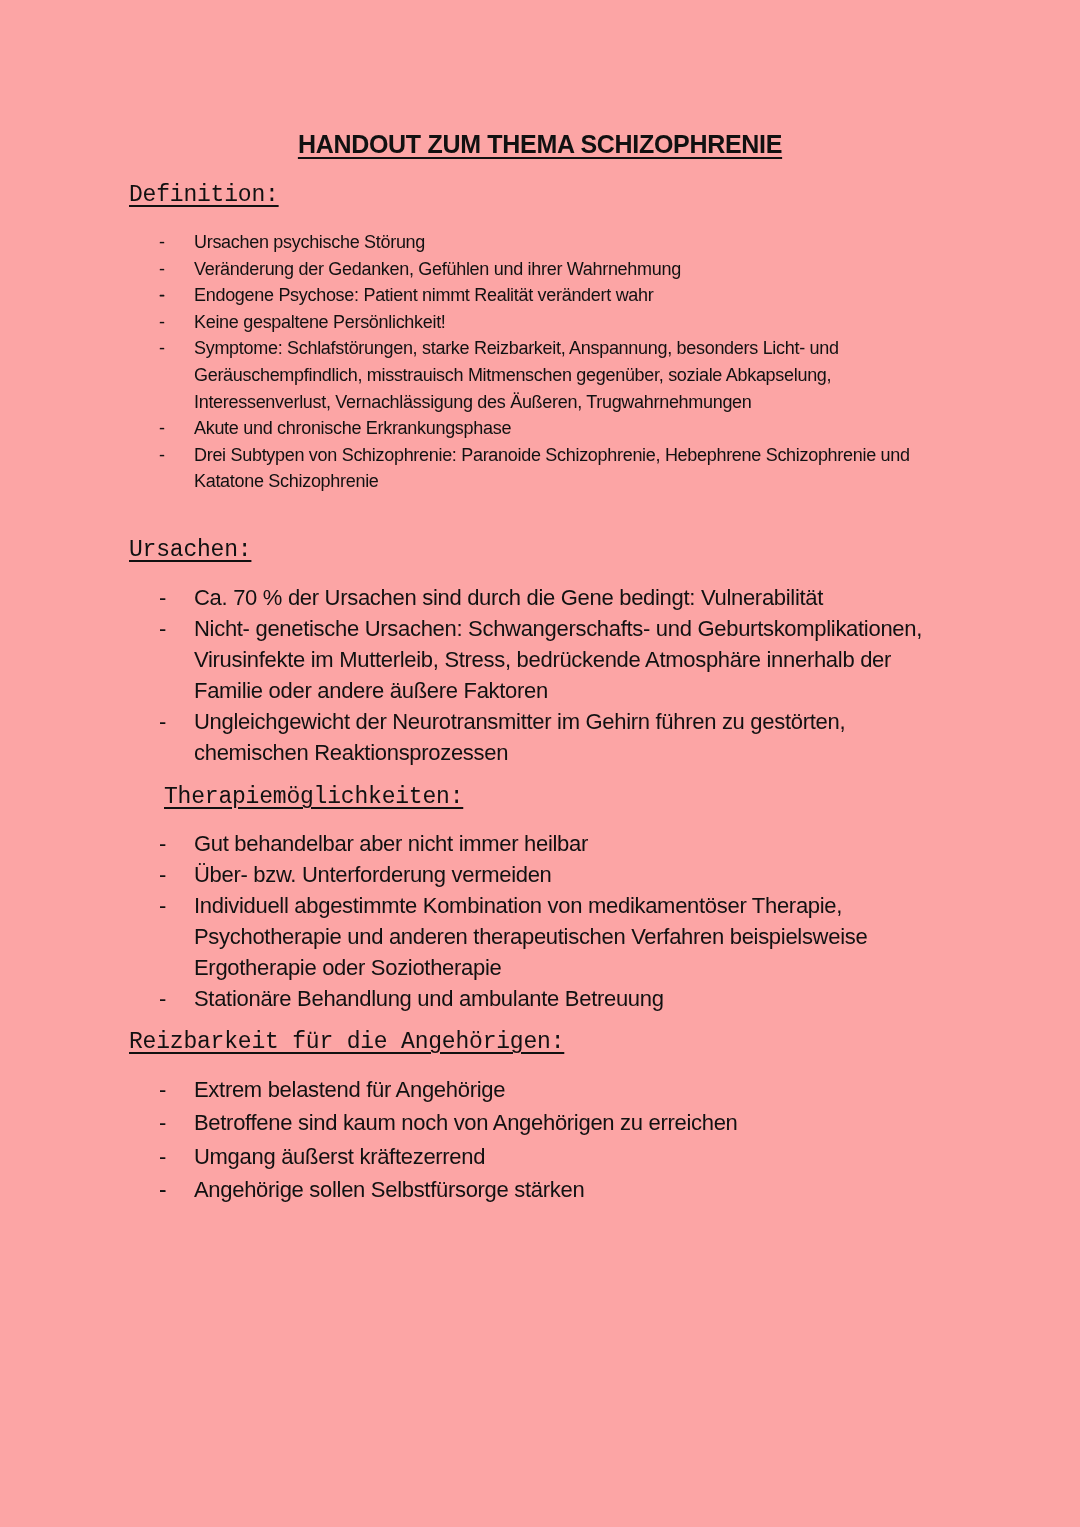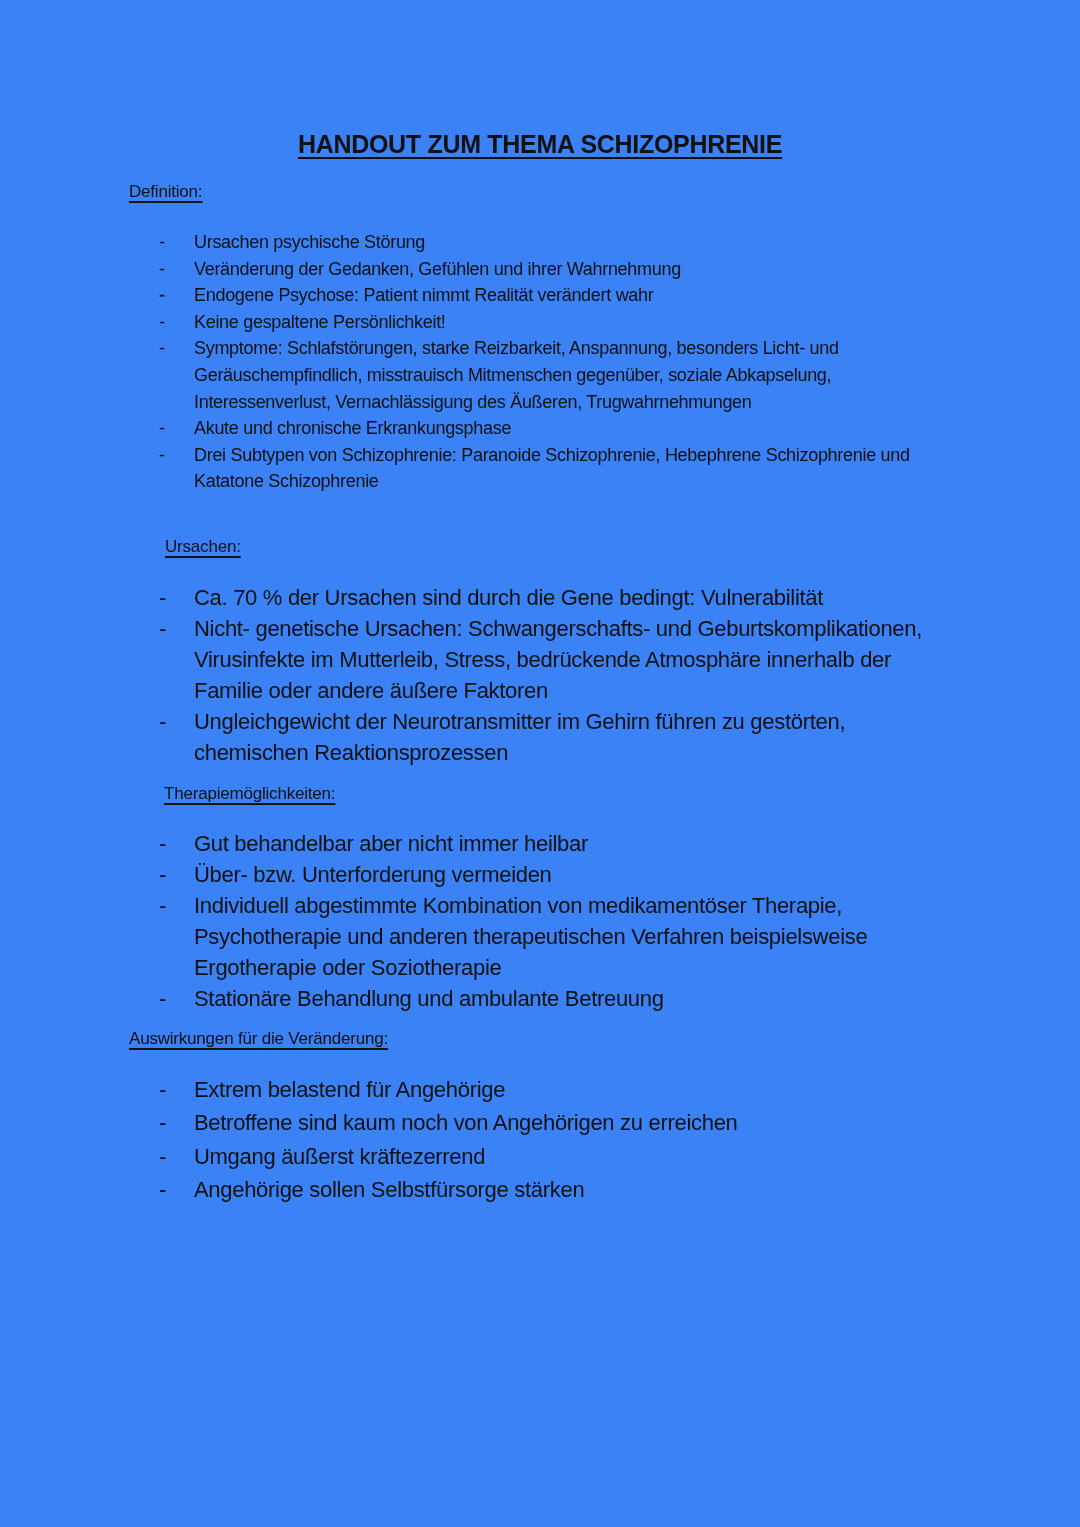--- a/index.html
+++ b/index.html
@@ -12,42 +12,43 @@
       height: 1527px;
       position: relative;
       overflow: hidden;
       font-family: "Liberation Sans", "DejaVu Sans", sans-serif;
       color: #111111;
     }
     .page {
       position: absolute;
       left: 0; top: 0;
       width: 1080px; height: 1527px;
-      background: #3b82f6;
+      background: #fca5a5;
     }
     .title {
       position: absolute;
       left: 0; top: 130px;
       width: 1080px;
       text-align: center;
       font-weight: bold;
       font-size: 25px;
       letter-spacing: -0.3px;
       text-decoration: underline;
       text-underline-offset: 4px;
       text-decoration-thickness: 2px;
     }
     .heading {
       position: absolute;
       left: 129px;
-      font-size: 17px;
+      font-size: 23px;
       text-decoration: underline;
       text-underline-offset: 4px;
       text-decoration-thickness: 1.5px;
       letter-spacing: -0.2px;
+      font-family: Liberation Mono, monospace;
     }
     .list {
       position: absolute;
       left: 129px;
       width: 830px;
       margin: 0;
       padding: 0;
       list-style: none;
     }
     .list li {
@@ -76,36 +77,36 @@
     <li><span class="dash">-</span><span>Ursachen psychische Störung</span></li>
     <li><span class="dash">-</span><span>Veränderung der Gedanken, Gefühlen und ihrer Wahrnehmung</span></li>
     <li><span class="dash">-</span></li>
     <li><span class="dash">-</span><span>Endogene Psychose: Patient nimmt Realität verändert wahr</span></li>
     <li><span class="dash">-</span><span>Keine gespaltene Persönlichkeit!</span></li>
     <li><span class="dash">-</span><span>Symptome: Schlafstörungen, starke Reizbarkeit, Anspannung, besonders Licht- und Geräuschempfindlich, misstrauisch Mitmenschen gegenüber, soziale Abkapselung, Interessenverlust, Vernachlässigung des Äußeren, Trugwahrnehmungen</span></li>
     <li><span class="dash">-</span><span>Akute und chronische Erkrankungsphase</span></li>
     <li><span class="dash">-</span><span>Drei Subtypen von Schizophrenie: Paranoide Schizophrenie, Hebephrene Schizophrenie und Katatone Schizophrenie</span></li>
   </ul>
 
-  <div class="heading" style="top:537px;margin-left:36px;">Ursachen:</div>
+  <div class="heading" style="top:537px;">Ursachen:</div>
   <ul class="list large" style="top:582px;">
     <li><span class="dash">-</span><span>Ca. 70 % der Ursachen sind durch die Gene bedingt: Vulnerabilität</span></li>
     <li><span class="dash">-</span><span>Nicht- genetische Ursachen: Schwangerschafts- und Geburtskomplikationen, Virusinfekte im Mutterleib, Stress, bedrückende Atmosphäre innerhalb der Familie oder andere äußere Faktoren</span></li>
     <li><span class="dash">-</span><span>Ungleichgewicht der Neurotransmitter im Gehirn führen zu gestörten, chemischen Reaktionsprozessen</span></li>
   </ul>
 
   <div class="heading" style="top:784px;margin-left:35px;">Therapiemöglichkeiten:</div>
   <ul class="list large" style="top:828px;">
     <li><span class="dash">-</span><span>Gut behandelbar aber nicht immer heilbar</span></li>
     <li><span class="dash">-</span><span>Über- bzw. Unterforderung vermeiden</span></li>
     <li><span class="dash">-</span><span>Individuell abgestimmte Kombination von medikamentöser Therapie, Psychotherapie und anderen therapeutischen Verfahren beispielsweise Ergotherapie oder Soziotherapie</span></li>
     <li><span class="dash">-</span><span>Stationäre Behandlung und ambulante Betreuung</span></li>
   </ul>
 
-  <div class="heading" style="top:1029px;">Auswirkungen für die Veränderung:</div>
+  <div class="heading" style="top:1029px;">Reizbarkeit für die Angehörigen:</div>
   <ul class="list large2" style="top:1073px;">
     <li><span class="dash">-</span><span>Extrem belastend für Angehörige</span></li>
     <li><span class="dash">-</span><span>Betroffene sind kaum noch von Angehörigen zu erreichen</span></li>
     <li><span class="dash">-</span><span>Umgang äußerst kräftezerrend</span></li>
     <li><span class="dash">-</span></li>
     <li><span class="dash">-</span><span>Angehörige sollen Selbstfürsorge stärken</span></li>
   </ul>
 
 </div>
 

